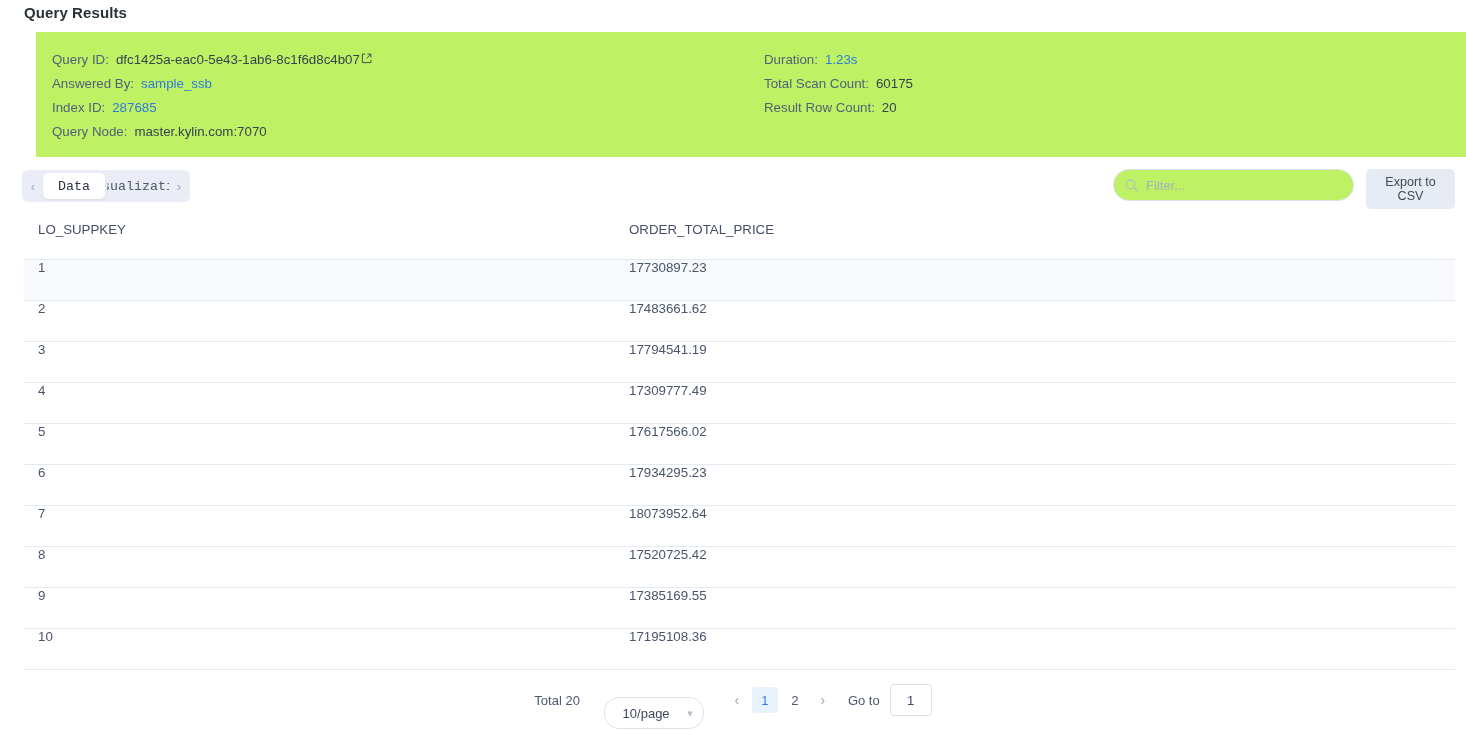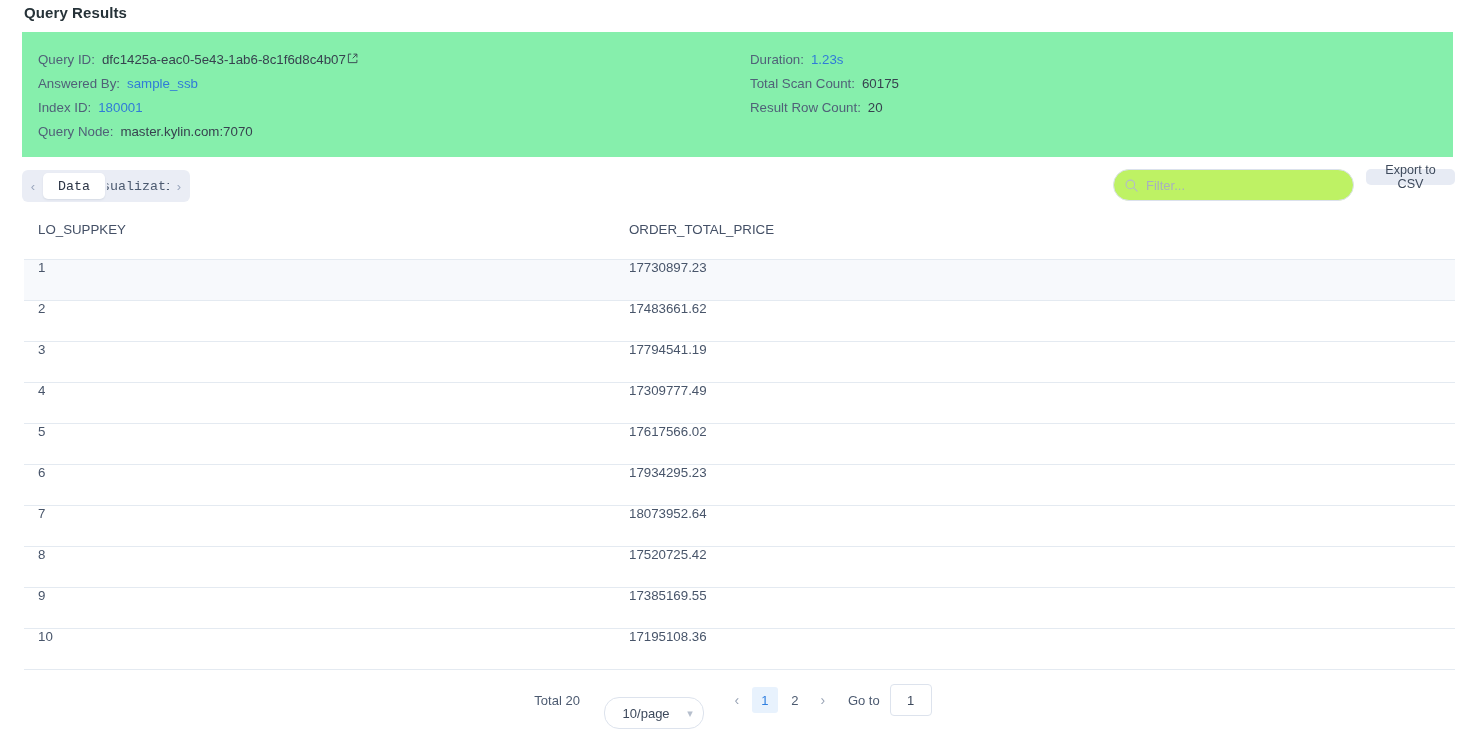--- a/index.html
+++ b/index.html
@@ -14,23 +14,23 @@
 
   
   .page-title {
     position: absolute; left: 24px; top: 4px;
     font-size: 15px; font-weight: bold; color: #263238;
     letter-spacing: 0.1px;
   }
 
   
   .info-panel {
-    position: absolute; left: 22px; top: 32px;
+    position: absolute; left: 36px; top: 32px;
     width: 1431px; height: 125px;
-    background: #86efac;
+    background: #bef264;
   }
   .info-col { position: absolute; top: 16px; }
   .info-col.left  { left: 16px; }
   .info-col.right { left: 728px; text-align: right; }
   .info-row {
     display: flex; align-items: center;
     height: 24px; margin-bottom: 0px;
     font-size: 13.3px; line-height: 24px;
     white-space: nowrap;
   }
@@ -78,21 +78,21 @@
   .filter-icon { width: 15px; height: 15px; margin-right: 7px; flex: 0 0 auto; }
   .filter-input {
     border: none; outline: none; background: transparent;
     font-family: "Liberation Sans", sans-serif;
     font-size: 13px; color: #37424f; width: 195px; padding: 0;
   }
   .filter-input::placeholder { color: #a8b0bf; }
 
   .export-btn {
     position: absolute; left: 1366px; top: 1px;
-    width: 89px; height: 16px;
+    width: 89px; height: 40px;
     background: #e7ebf4; border: none; border-radius: 5px;
     font-family: "Liberation Sans", sans-serif;
     font-size: 12.6px; color: #3e4a5c; cursor: pointer;
     display: flex; align-items: center; justify-content: center;
   }
 
   
   .table { position: absolute; left: 24px; top: 222px; width: 1431px; }
   .tr {
     display: flex; align-items: flex-start;
@@ -168,21 +168,21 @@
         </span>
       </div>
 
       <div class="info-row">
         <span class="info-label">Answered By:</span>
         <span class="info-value link">sample_ssb</span>
       </div>
 
       <div class="info-row">
         <span class="info-label">Index ID:</span>
-        <span class="info-value link">180001</span>
+        <span class="info-value link">287685</span>
       </div>
 
       <div class="info-row">
         <span class="info-label">Query Node:</span>
         <span class="info-value">master.kylin.com:7070</span>
       </div>
 
     </div>
 
     <div class="info-col right">

